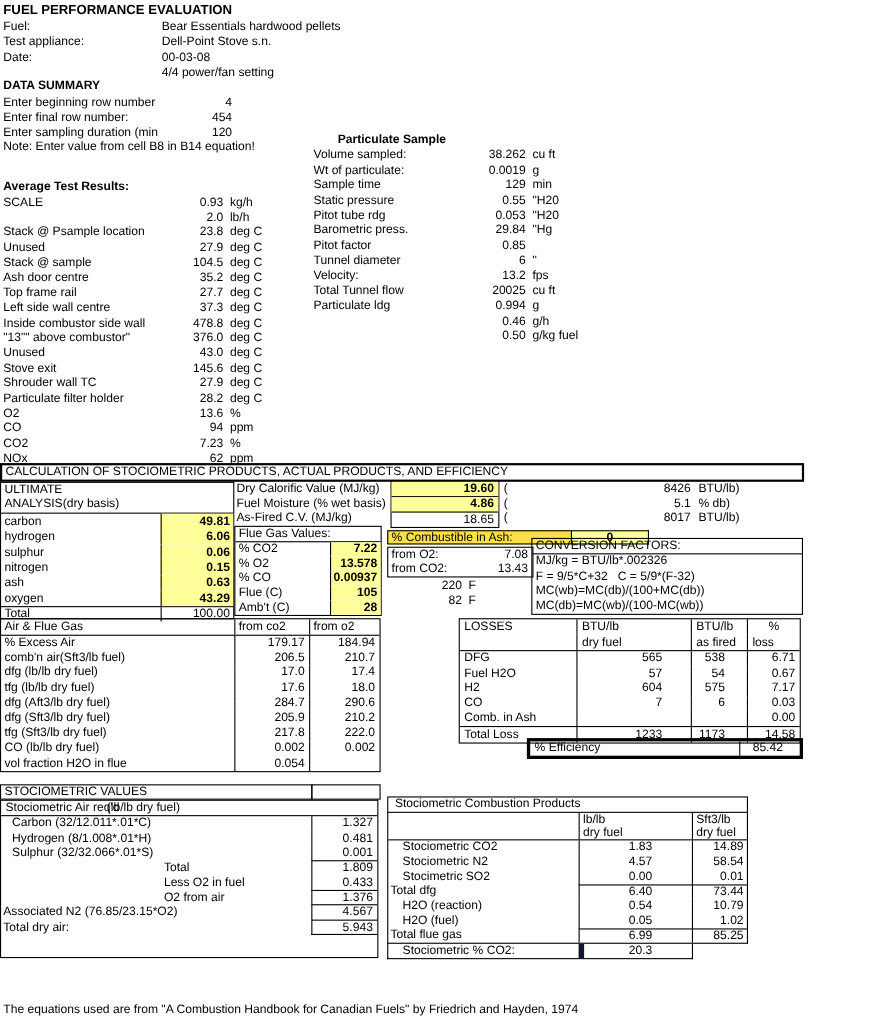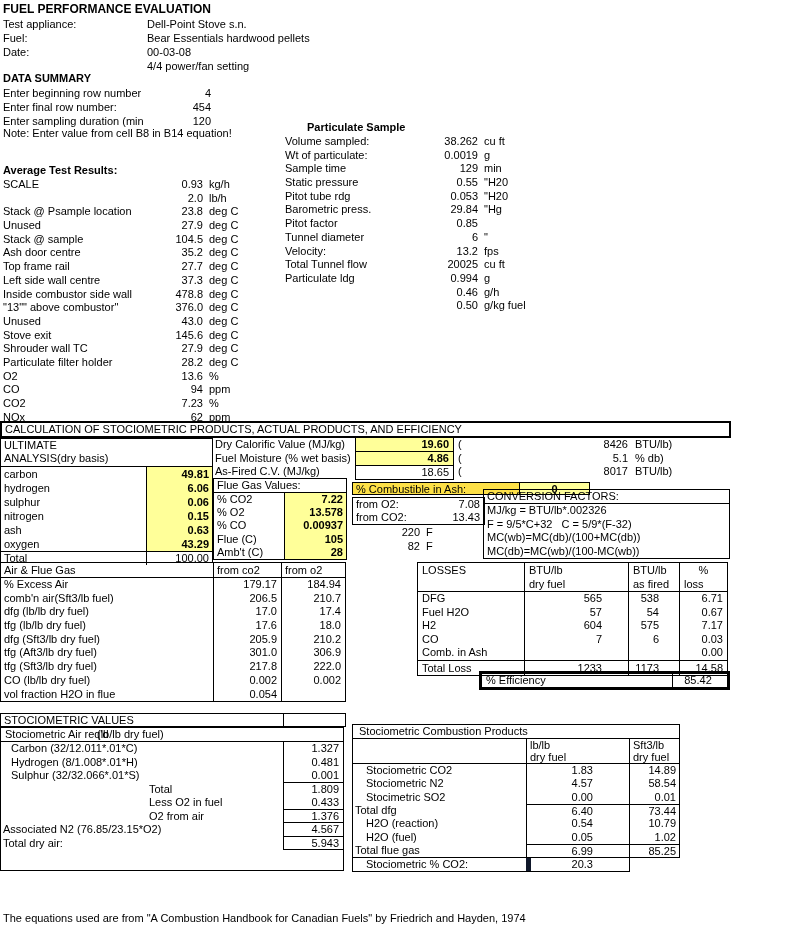--- a/index.html
+++ b/index.html
@@ -41,21 +41,21 @@
   .midvals div{height:13px;line-height:13px;text-align:right;padding-right:4px;border-bottom:1px solid #000;}
   .midvals div:last-child{border-bottom:none;}
   .parenrow{height:13.5px;line-height:13.5px;display:flex;white-space:nowrap;}
   .parenrow .p{width:10px;flex:none;}
   .parenrow .val{width:160px;flex:none;text-align:right;}
   .parenrow .unit{margin-left:7px;}
   
   .flue{left:213px;top:478px;width:132px;border:1px solid #000;}
   .flue .title{height:13px;line-height:13px;padding-left:3px;border-bottom:1px solid #000;white-space:nowrap;}
   .fluerow{height:13.2px;line-height:13.2px;display:flex;white-space:nowrap;}
-  .fluerow .lbl{width:70px;flex:none;padding-left:3px;box-sizing:border-box;}
+  .fluerow .lbl{width:86px;flex:none;padding-left:3px;box-sizing:border-box;}
   .fluerow .vcell{flex:1;text-align:right;padding-right:3px;border-left:1px solid #000;}
   
   .comb{left:352px;top:482px;display:flex;}
   .comb .lblcell{width:168px;height:13px;line-height:13px;border:1px solid #000;padding-left:3px;box-sizing:border-box;background:#fde047;white-space:nowrap;}
   .comb .vcell{width:70px;height:13px;line-height:13px;border:1px solid #000;border-left:none;text-align:center;box-sizing:border-box;}
   
   .fromox{left:352px;top:497px;width:131px;border:1px solid #000;}
   .fromrow{height:13px;line-height:13px;display:flex;white-space:nowrap;}
   .fromrow .lbl{flex:1;padding-left:3px;}
   .fromrow .val{text-align:right;padding-right:4px;width:60px;flex:none;}
@@ -129,27 +129,27 @@
 </head>
 <body>
 
 <div class="sheet">
 
   <div class="abs b" style="left:3px;top:2px;font-size:12px;">FUEL PERFORMANCE EVALUATION</div>
 
   <div class="abs" style="left:3px;top:17px;">
 
       <div class="kvrow">
+        <span class="lbl">Fuel:</span>
+        <span>Bear Essentials hardwood pellets</span>
+      </div>
+
+      <div class="kvrow">
         <span class="lbl">Test appliance:</span>
         <span>Dell-Point Stove s.n.</span>
-      </div>
-
-      <div class="kvrow">
-        <span class="lbl">Fuel:</span>
-        <span>Bear Essentials hardwood pellets</span>
       </div>
 
       <div class="kvrow">
         <span class="lbl">Date:</span>
         <span>00-03-08</span>
       </div>
 
       <div class="kvrow">
         <span class="lbl"></span>
         <span>4/4 power/fan setting</span>
@@ -561,40 +561,40 @@
         <div class="afrow">
           <span class="lbl">tfg (lb/lb dry fuel)</span>
           <span class="c1">
             <span class="num">17.6</span>
           </span>
           <span class="c2">
             <span class="num">18.0</span>
           </span>
         </div>
 
+        <div class="afrow">
+          <span class="lbl">dfg (Aft3/lb dry fuel)</span>
+          <span class="c1">
+            <span class="num">284.7</span>
+          </span>
+          <span class="c2">
+            <span class="num">290.6</span>
+          </span>
+        </div>
 
         <div class="afrow">
           <span class="lbl">dfg (Sft3/lb dry fuel)</span>
           <span class="c1">
             <span class="num">205.9</span>
           </span>
           <span class="c2">
             <span class="num">210.2</span>
           </span>
         </div>
 
-        <div class="afrow">
-          <span class="lbl">tfg (Aft3/lb dry fuel)</span>
-          <span class="c1">
-            <span class="num">301.0</span>
-          </span>
-          <span class="c2">
-            <span class="num">306.9</span>
-          </span>
-        </div>
 
         <div class="afrow">
           <span class="lbl">tfg (Sft3/lb dry fuel)</span>
           <span class="c1">
             <span class="num">217.8</span>
           </span>
           <span class="c2">
             <span class="num">222.0</span>
           </span>
         </div>

